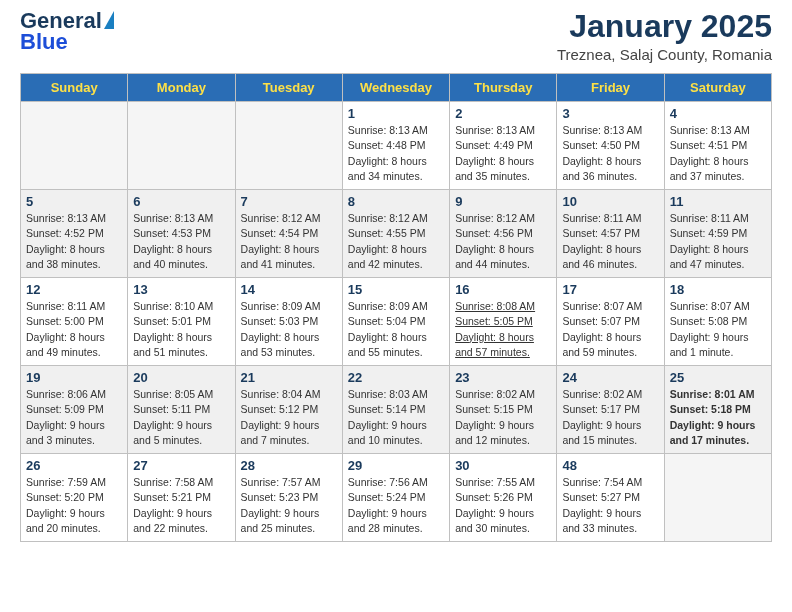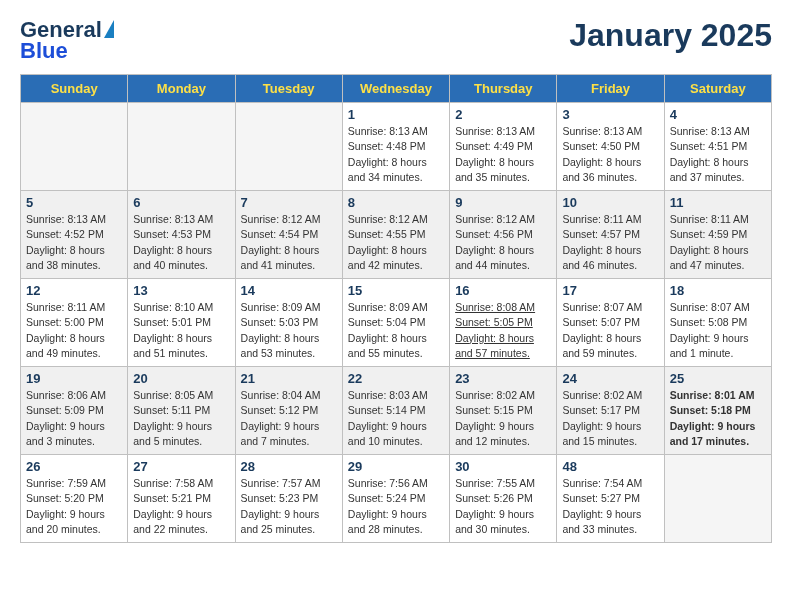--- a/index.html
+++ b/index.html
@@ -4,21 +4,21 @@
   <style>
     * { box-sizing: border-box; margin: 0; padding: 0; }
     body {
       font-family: Arial, Helvetica, sans-serif;
       background: #fff;
       width: 792px;
       min-height: 612px;
     }
     .page {
       width: 792px;
-      padding: 18px 20px 18px 20px;
+      padding: 9px 20px 18px 20px;
     }
     .header {
       display: flex;
       justify-content: space-between;
       align-items: flex-start;
       margin-bottom: 10px;
     }
     .logo {
       display: flex;
       flex-direction: column;
@@ -105,20 +105,21 @@
   <div class="header">
     <div class="logo">
       <div class="logo-text">
         <span class="logo-general">General</span>
         <span class="logo-triangle"></span>
       </div>
       <div style="font-size:22px;font-weight:bold;color:#1d4ed8;margin-top:-4px;">Blue</div>
     </div>
     <div class="title-block">
       <div class="month-title">January 2025</div>
+      <div class="location">Treznea, Salaj County, Romania</div>
     </div>
   </div>
 
   <table class="calendar">
     <thead>
       <tr>
       <th>Sunday</th>
           <th>Monday</th>
           <th>Tuesday</th>
           <th>Wednesday</th>

